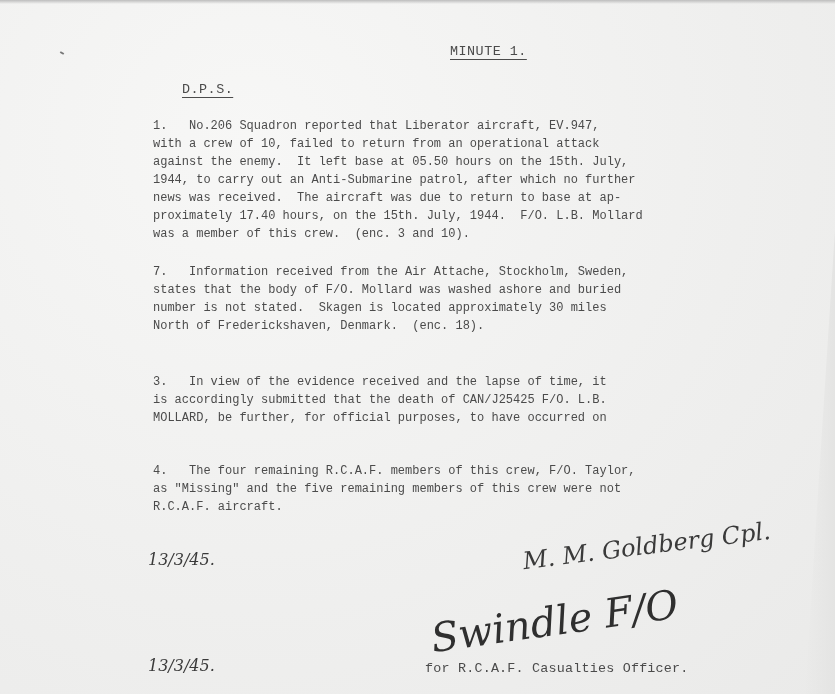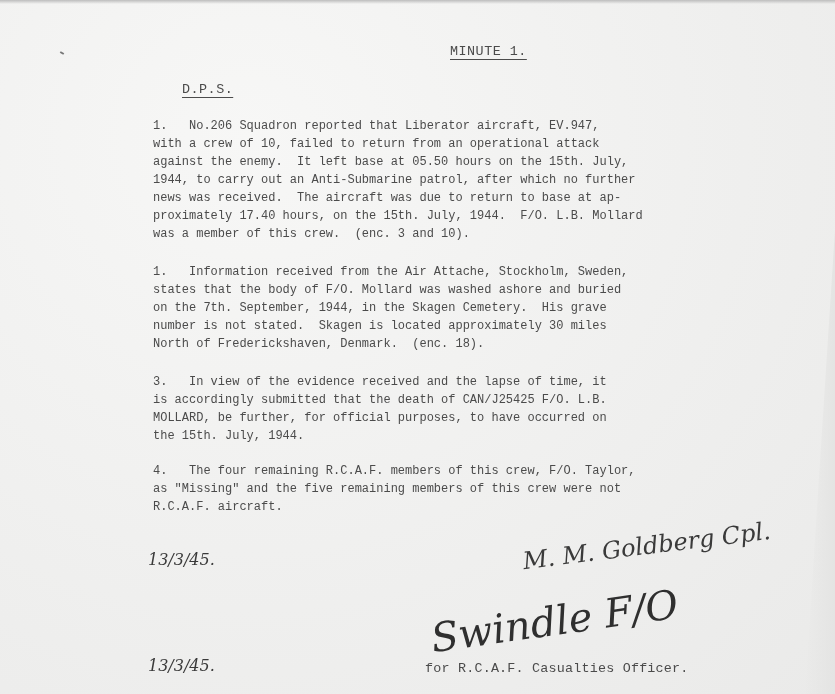--- a/index.html
+++ b/index.html
@@ -55,32 +55,30 @@
     <span class="line">1.   No.206 Squadron reported that Liberator aircraft, EV.947,</span>
     <span class="line">with a crew of 10, failed to return from an operational attack</span>
     <span class="line">against the enemy.  It left base at 05.50 hours on the 15th. July,</span>
     <span class="line">1944, to carry out an Anti-Submarine patrol, after which no further</span>
     <span class="line">news was received.  The aircraft was due to return to base at ap-</span>
     <span class="line">proximately 17.40 hours, on the 15th. July, 1944.  F/O. L.B. Mollard</span>
     <span class="line">was a member of this crew.  (enc. 3 and 10).</span>
   </div>
 
   <div class="para" style="top:263px;">
-    <span class="line">1.   Information received from the Air Attache, Stockholm, Sweden,</span>
+    <span class="line">7.   Information received from the Air Attache, Stockholm, Sweden,</span>
     <span class="line">states that the body of F/O. Mollard was washed ashore and buried</span>
-    <span class="line">on the 7th. September, 1944, in the Skagen Cemetery.  His grave</span>
     <span class="line">number is not stated.  Skagen is located approximately 30 miles</span>
     <span class="line">North of Frederickshaven, Denmark.  (enc. 18).</span>
   </div>
 
   <div class="para" style="top:373px;">
     <span class="line">3.   In view of the evidence received and the lapse of time, it</span>
     <span class="line">is accordingly submitted that the death of CAN/J25425 F/O. L.B.</span>
     <span class="line">MOLLARD, be further, for official purposes, to have occurred on</span>
-    <span class="line">the 15th. July, 1944.</span>
   </div>
 
   <div class="para" style="top:462px;">
     <span class="line">4.   The four remaining R.C.A.F. members of this crew, F/O. Taylor,</span>
     <span class="line">as "Missing" and the five remaining members of this crew were not</span>
     <span class="line">R.C.A.F. aircraft.</span>
   </div>
 
   <div class="sig" style="left:148px; top:550px; font-size:16px;">13/3/45.</div>
   <div class="sig" style="left:522px; top:532px; font-size:24px; transform: rotate(-7deg);">M. M. Goldberg Cpl.</div>

